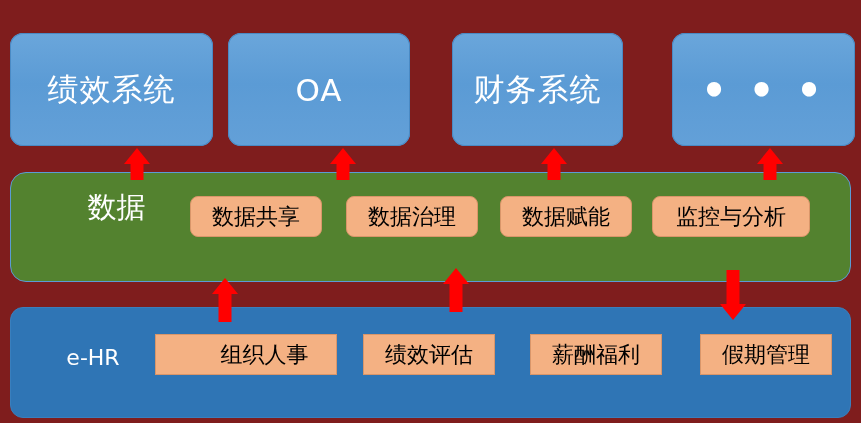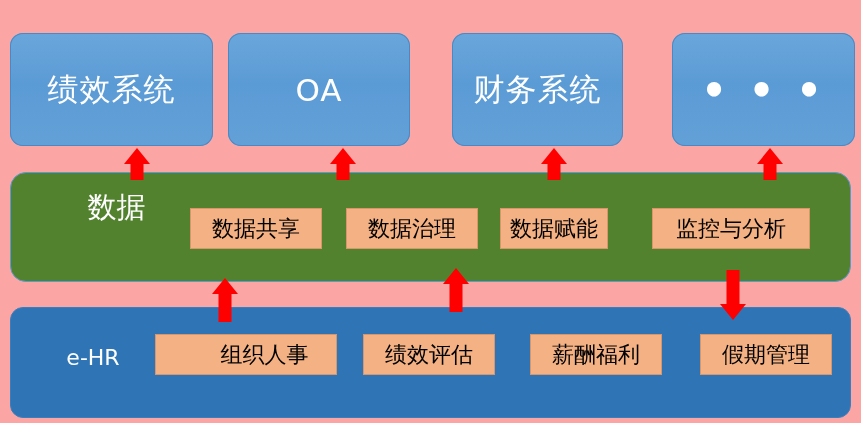--- a/index.html
+++ b/index.html
@@ -10,21 +10,21 @@
   body {
     width: 861px;
     height: 423px;
     overflow: hidden;
     font-family: "DejaVu Sans", "Liberation Sans", sans-serif;
   }
   #stage {
     position: relative;
     width: 861px;
     height: 423px;
-    background: #fca5a5;
+    background: #7f1d1d;
     text-decoration: underline;
   }
 
   
   .sys-box {
     position: absolute;
     top: 33px;
     height: 113px;
     border-radius: 13px;
     background: linear-gradient(180deg, #6aa6db 0%, #5b9bd5 45%, #63a0d8 100%);
@@ -100,21 +100,21 @@
     background: #f4b183;
     border: 1px solid #d9966a;
     box-sizing: border-box;
     display: flex;
     align-items: center;
     justify-content: center;
     color: #000000;
     font-size: 22px;
     white-space: nowrap;
   }
-  .chip.green-row { top: 208px; }
+  .chip.green-row { top: 196px; border-radius: 8px; }
   .chip.blue-row  { top: 334px; }
 
   
   .arrow {
     position: absolute;
   }
   .arrow svg { display: block; }
 </style>
 </head>
 <body>
@@ -146,21 +146,21 @@
     <div id="ehr-title">e-HR</div>
   </div>
 
   <div id="chips-layer">
       <div class="chip green-row" style="left: 190px; width: 132px;">
         <span>数据共享</span>
       </div>
       <div class="chip green-row" style="left: 346px; width: 132px;">
         <span>数据治理</span>
       </div>
-      <div class="chip green-row" style="left: 500px; width: 108px;">
+      <div class="chip green-row" style="left: 500px; width: 132px;">
         <span>数据赋能</span>
       </div>
       <div class="chip green-row" style="left: 652px; width: 158px;">
         <span>监控与分析</span>
       </div>
       <div class="chip blue-row" style="left: 155px; width: 182px; padding-left: 37px;">
         <span>组织人事</span>
       </div>
       <div class="chip blue-row" style="left: 363px; width: 132px;">
         <span>绩效评估</span>

